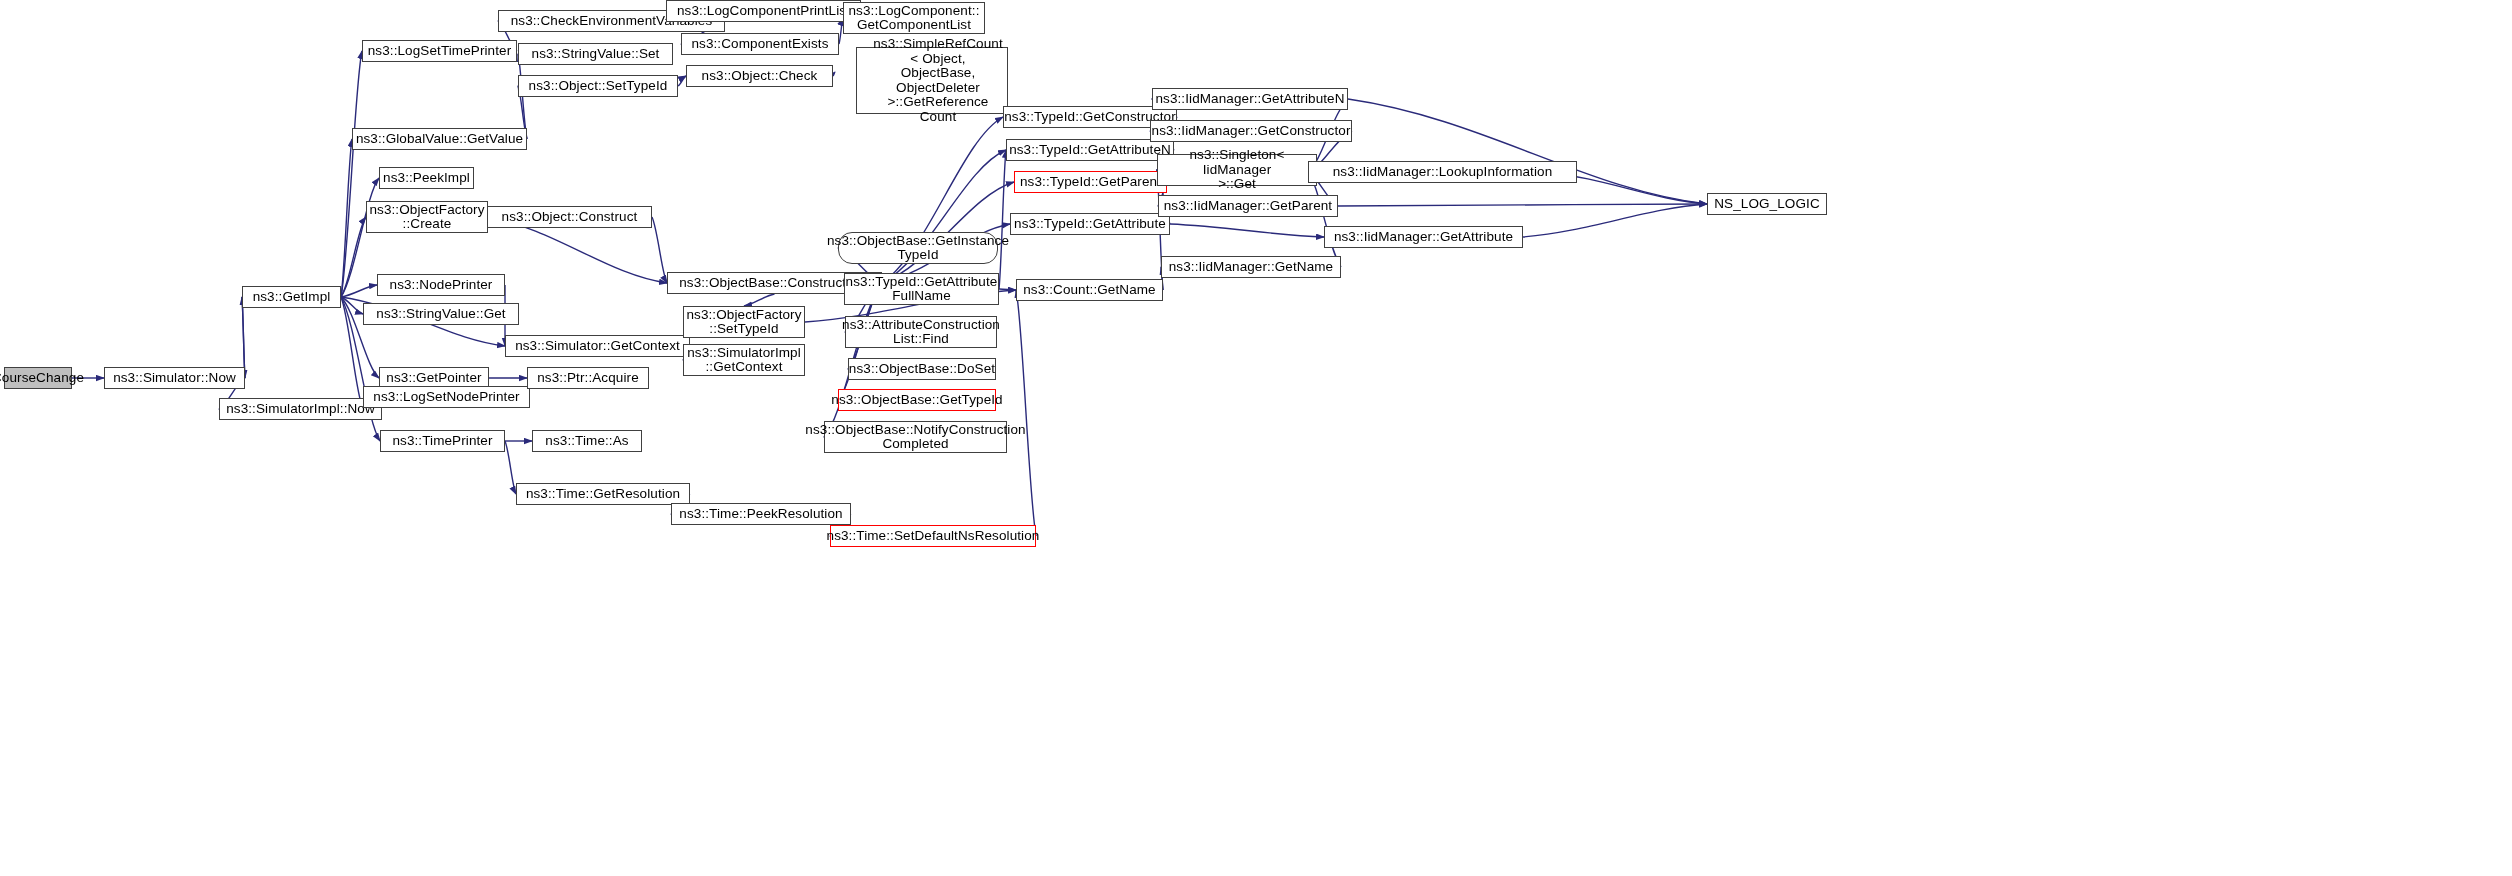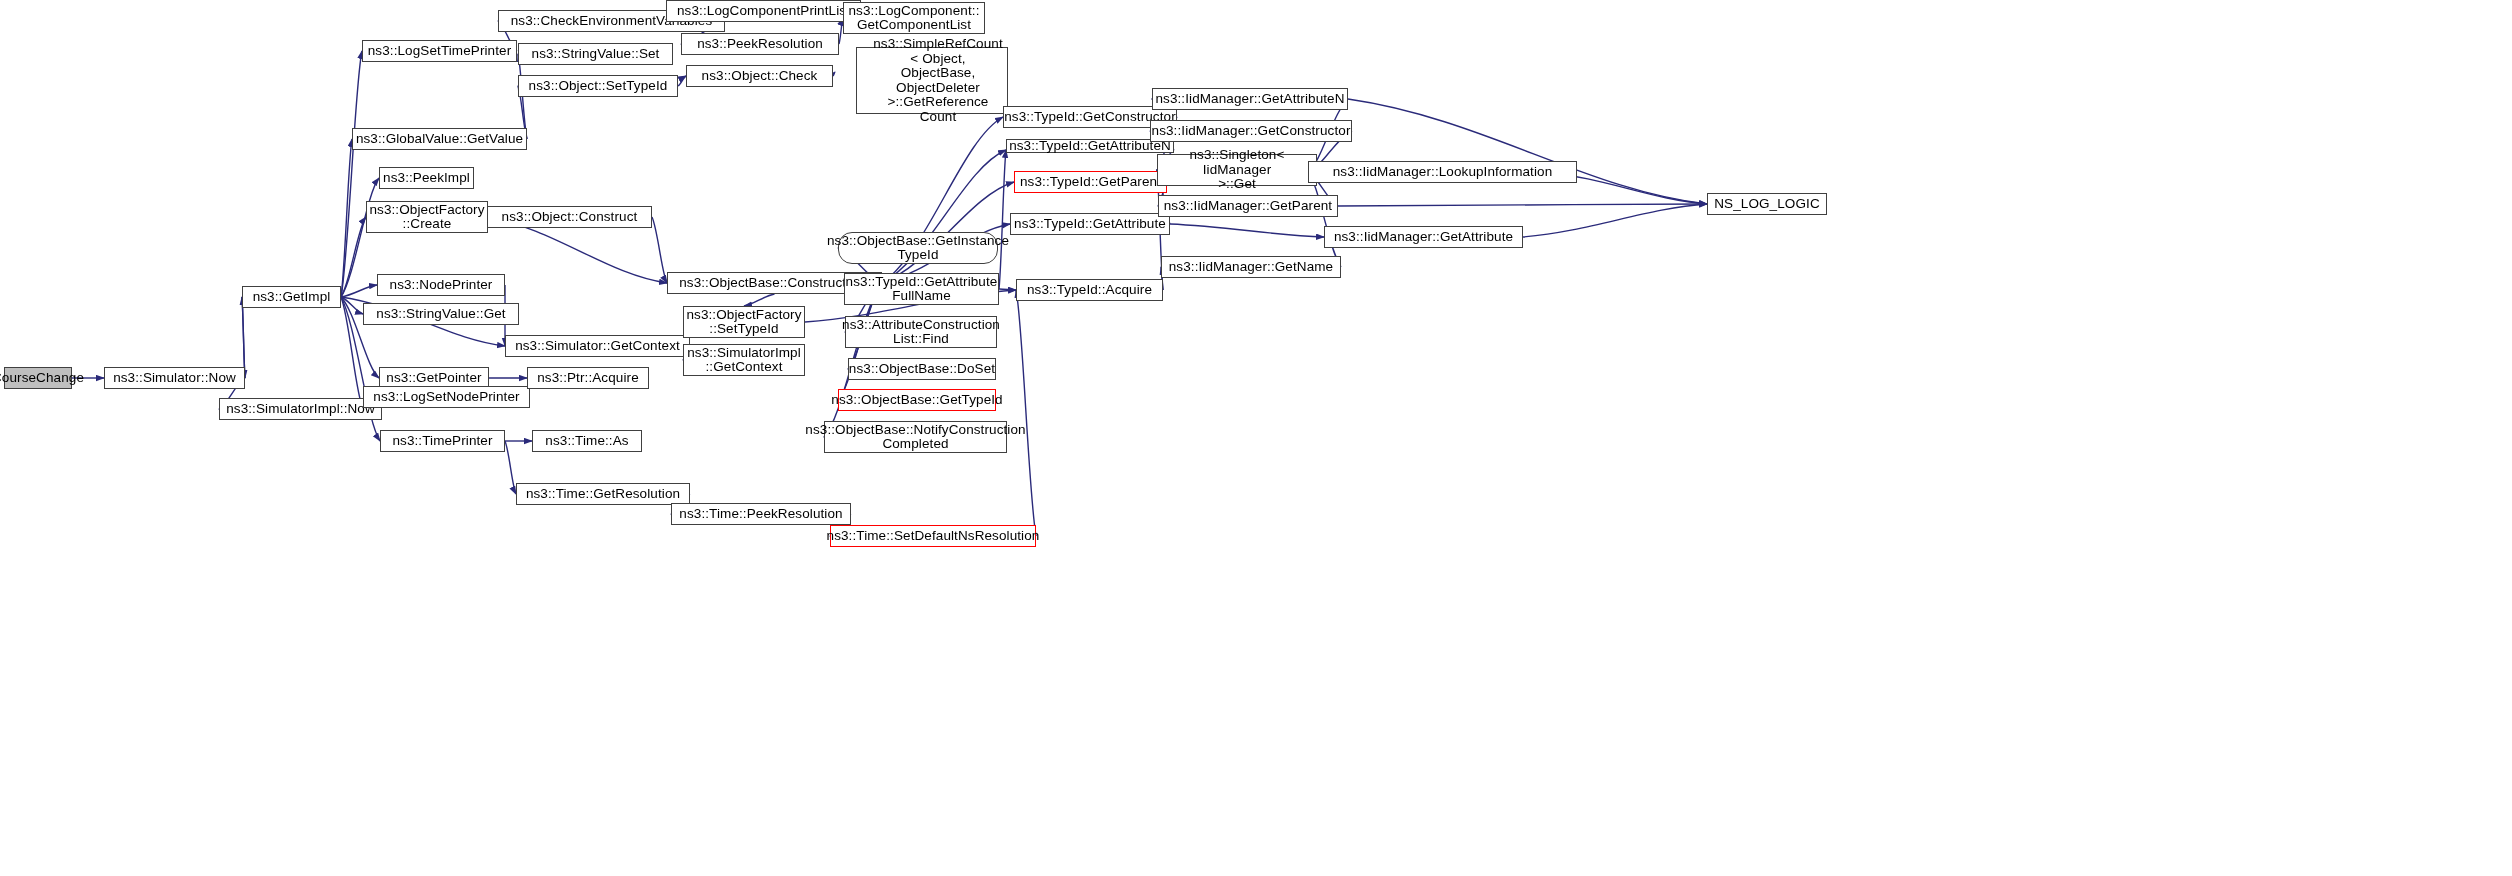--- a/index.html
+++ b/index.html
@@ -145,21 +145,21 @@
       <div class="node" style="left: 363px; top: 386px; width: 167px; height: 22px; text-align: right;">ns3::LogSetNodePrinter</div>
       <div class="node" style="left: 380px; top: 430px; width: 125px; height: 22px;">ns3::TimePrinter</div>
       <div class="node" style="left: 498px; top: 10px; width: 227px; height: 22px;">ns3::CheckEnvironmentVariables</div>
       <div class="node" style="left: 518px; top: 43px; width: 155px; height: 22px;">ns3::StringValue::Set</div>
       <div class="node" style="left: 518px; top: 75px; width: 160px; height: 22px;">ns3::Object::SetTypeId</div>
       <div class="node" style="left: 487px; top: 206px; width: 165px; height: 22px;">ns3::Object::Construct</div>
       <div class="node" style="left: 505px; top: 335px; width: 185px; height: 22px;">ns3::Simulator::GetContext</div>
       <div class="node" style="left: 532px; top: 430px; width: 110px; height: 22px;">ns3::Time::As</div>
       <div class="node" style="left: 516px; top: 483px; width: 174px; height: 22px;">ns3::Time::GetResolution</div>
       <div class="node" style="left: 666px; top: 0px; width: 195px; height: 22px;">ns3::LogComponentPrintList</div>
-      <div class="node" style="left: 681px; top: 33px; width: 158px; height: 22px;">ns3::PeekResolution</div>
+      <div class="node" style="left: 681px; top: 33px; width: 158px; height: 22px;">ns3::ComponentExists</div>
       <div class="node" style="left: 686px; top: 65px; width: 147px; height: 22px;">ns3::Object::Check</div>
       <div class="node" style="left: 667px; top: 272px; width: 215px; height: 22px;">ns3::ObjectBase::ConstructSelf</div>
       <div class="node" style="left: 683px; top: 306px; width: 122px; height: 32px;">ns3::ObjectFactory
 ::SetTypeId</div>
       <div class="node" style="left: 683px; top: 344px; width: 122px; height: 32px;">ns3::SimulatorImpl
 ::GetContext</div>
       <div class="node" style="left: 527px; top: 367px; width: 122px; height: 22px;">ns3::Ptr::Acquire</div>
       <div class="node" style="left: 671px; top: 503px; width: 180px; height: 22px;">ns3::Time::PeekResolution</div>
       <div class="node" style="left: 843px; top: 2px; width: 142px; height: 32px;">ns3::LogComponent::
 GetComponentList</div>
@@ -172,24 +172,24 @@
       <div class="node" style="left: 844px; top: 273px; width: 155px; height: 32px;">ns3::TypeId::GetAttribute
 FullName</div>
       <div class="node" style="left: 845px; top: 316px; width: 152px; height: 32px;">ns3::AttributeConstruction
 List::Find</div>
       <div class="node" style="left: 848px; top: 358px; width: 148px; height: 22px;">ns3::ObjectBase::DoSet</div>
       <div class="node hot" style="left: 838px; top: 389px; width: 158px; height: 22px;">ns3::ObjectBase::GetTypeId</div>
       <div class="node" style="left: 824px; top: 421px; width: 183px; height: 32px;">ns3::ObjectBase::NotifyConstruction
 Completed</div>
       <div class="node hot" style="left: 830px; top: 525px; width: 206px; height: 22px;">ns3::Time::SetDefaultNsResolution</div>
       <div class="node" style="left: 1003px; top: 106px; width: 174px; height: 22px;">ns3::TypeId::GetConstructor</div>
-      <div class="node" style="left: 1006px; top: 139px; width: 168px; height: 14px; text-align: center;">ns3::TypeId::GetAttributeN</div>
+      <div class="node" style="left: 1006px; top: 139px; width: 168px; height: 22px; text-align: center;">ns3::TypeId::GetAttributeN</div>
       <div class="node hot" style="left: 1014px; top: 171px; width: 153px; height: 22px;">ns3::TypeId::GetParent</div>
       <div class="node" style="left: 1010px; top: 213px; width: 160px; height: 22px;">ns3::TypeId::GetAttribute</div>
-      <div class="node" style="left: 1016px; top: 279px; width: 147px; height: 22px;">ns3::TypeId::Acquire</div>
+      <div class="node" style="left: 1016px; top: 279px; width: 147px; height: 22px;">ns3::Count::GetName</div>
       <div class="node" style="left: 1152px; top: 88px; width: 196px; height: 22px;">ns3::IidManager::GetAttributeN</div>
       <div class="node" style="left: 1150px; top: 120px; width: 202px; height: 22px;">ns3::IidManager::GetConstructor</div>
       <div class="node" style="left: 1157px; top: 154px; width: 160px; height: 32px;">ns3::Singleton&lt; IidManager
 &gt;::Get</div>
       <div class="node" style="left: 1158px; top: 195px; width: 180px; height: 22px;">ns3::IidManager::GetParent</div>
       <div class="node" style="left: 1161px; top: 256px; width: 180px; height: 22px;">ns3::IidManager::GetName</div>
       <div class="node" style="left: 1308px; top: 161px; width: 269px; height: 22px;">ns3::IidManager::LookupInformation</div>
       <div class="node" style="left: 1324px; top: 226px; width: 199px; height: 22px;">ns3::IidManager::GetAttribute</div>
       <div class="node" style="left: 1707px; top: 193px; width: 120px; height: 22px;">NS_LOG_LOGIC</div>
     </div>

